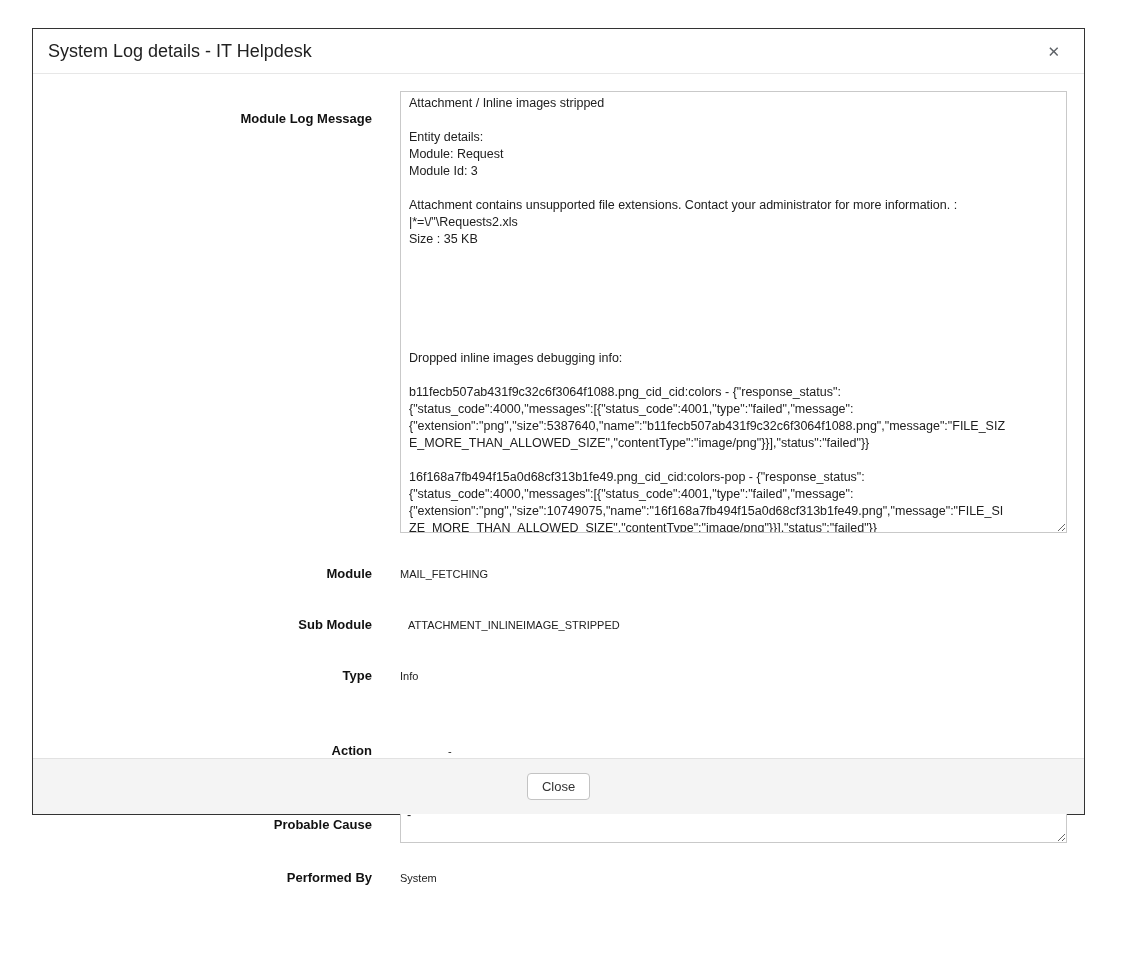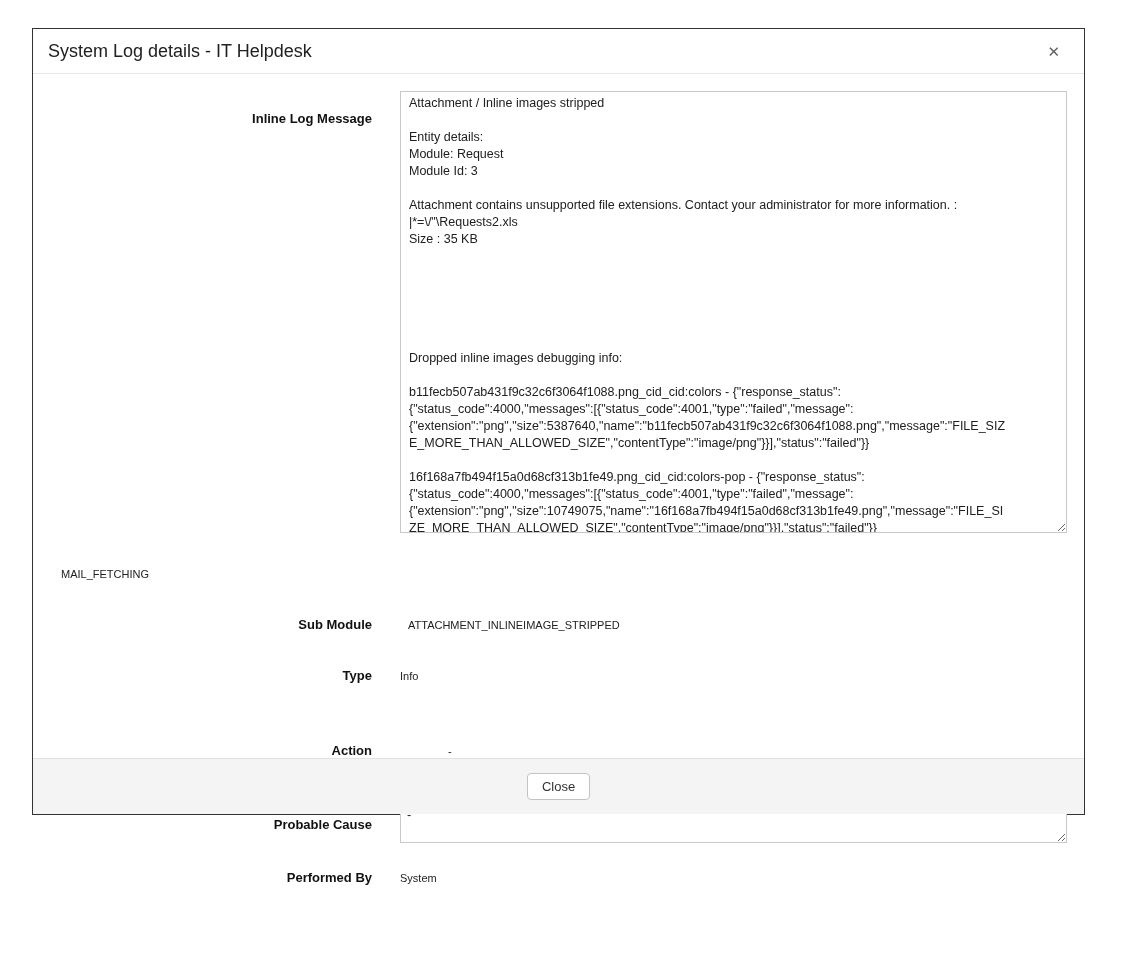--- a/index.html
+++ b/index.html
@@ -111,21 +111,21 @@
 <body>
 
 <div class="modal">
 
   <div class="dialog-header">
     <span class="dialog-title">System Log details - IT Helpdesk</span>
     <span class="close-x">✕</span>
   </div>
 
   <div class="row row-message">
-    <span class="lbl">Inline Log Message</span>
+    <span class="lbl">Module Log Message</span>
     <textarea class="msg-area" spellcheck="false" style="">Attachment / Inline images stripped
 
 Entity details:
 Module: Request
 Module Id: 3
 
 Attachment contains unsupported file extensions. Contact your administrator for more information. :
 |*=\/"\Requests2.xls
 Size : 35 KB
 
@@ -141,20 +141,21 @@
 {"extension":"png","size":5387640,"name":"b11fecb507ab431f9c32c6f3064f1088.png","message":"FILE_SIZ
 E_MORE_THAN_ALLOWED_SIZE","contentType":"image/png"}}],"status":"failed"}}
 
 16f168a7fb494f15a0d68cf313b1fe49.png_cid_cid:colors-pop - {"response_status":
 {"status_code":4000,"messages":[{"status_code":4001,"type":"failed","message":
 {"extension":"png","size":10749075,"name":"16f168a7fb494f15a0d68cf313b1fe49.png","message":"FILE_SI
 ZE_MORE_THAN_ALLOWED_SIZE","contentType":"image/png"}}],"status":"failed"}}</textarea>
   </div>
 
   <div class="row row-module">
+    <span class="lbl">Module</span>
     <span class="val">MAIL_FETCHING</span>
   </div>
 
   <div class="row row-sub-module">
     <span class="lbl">Sub Module</span>
     <span class="val">ATTACHMENT_INLINEIMAGE_STRIPPED</span>
   </div>
 
   <div class="row row-type">
     <span class="lbl">Type</span>

